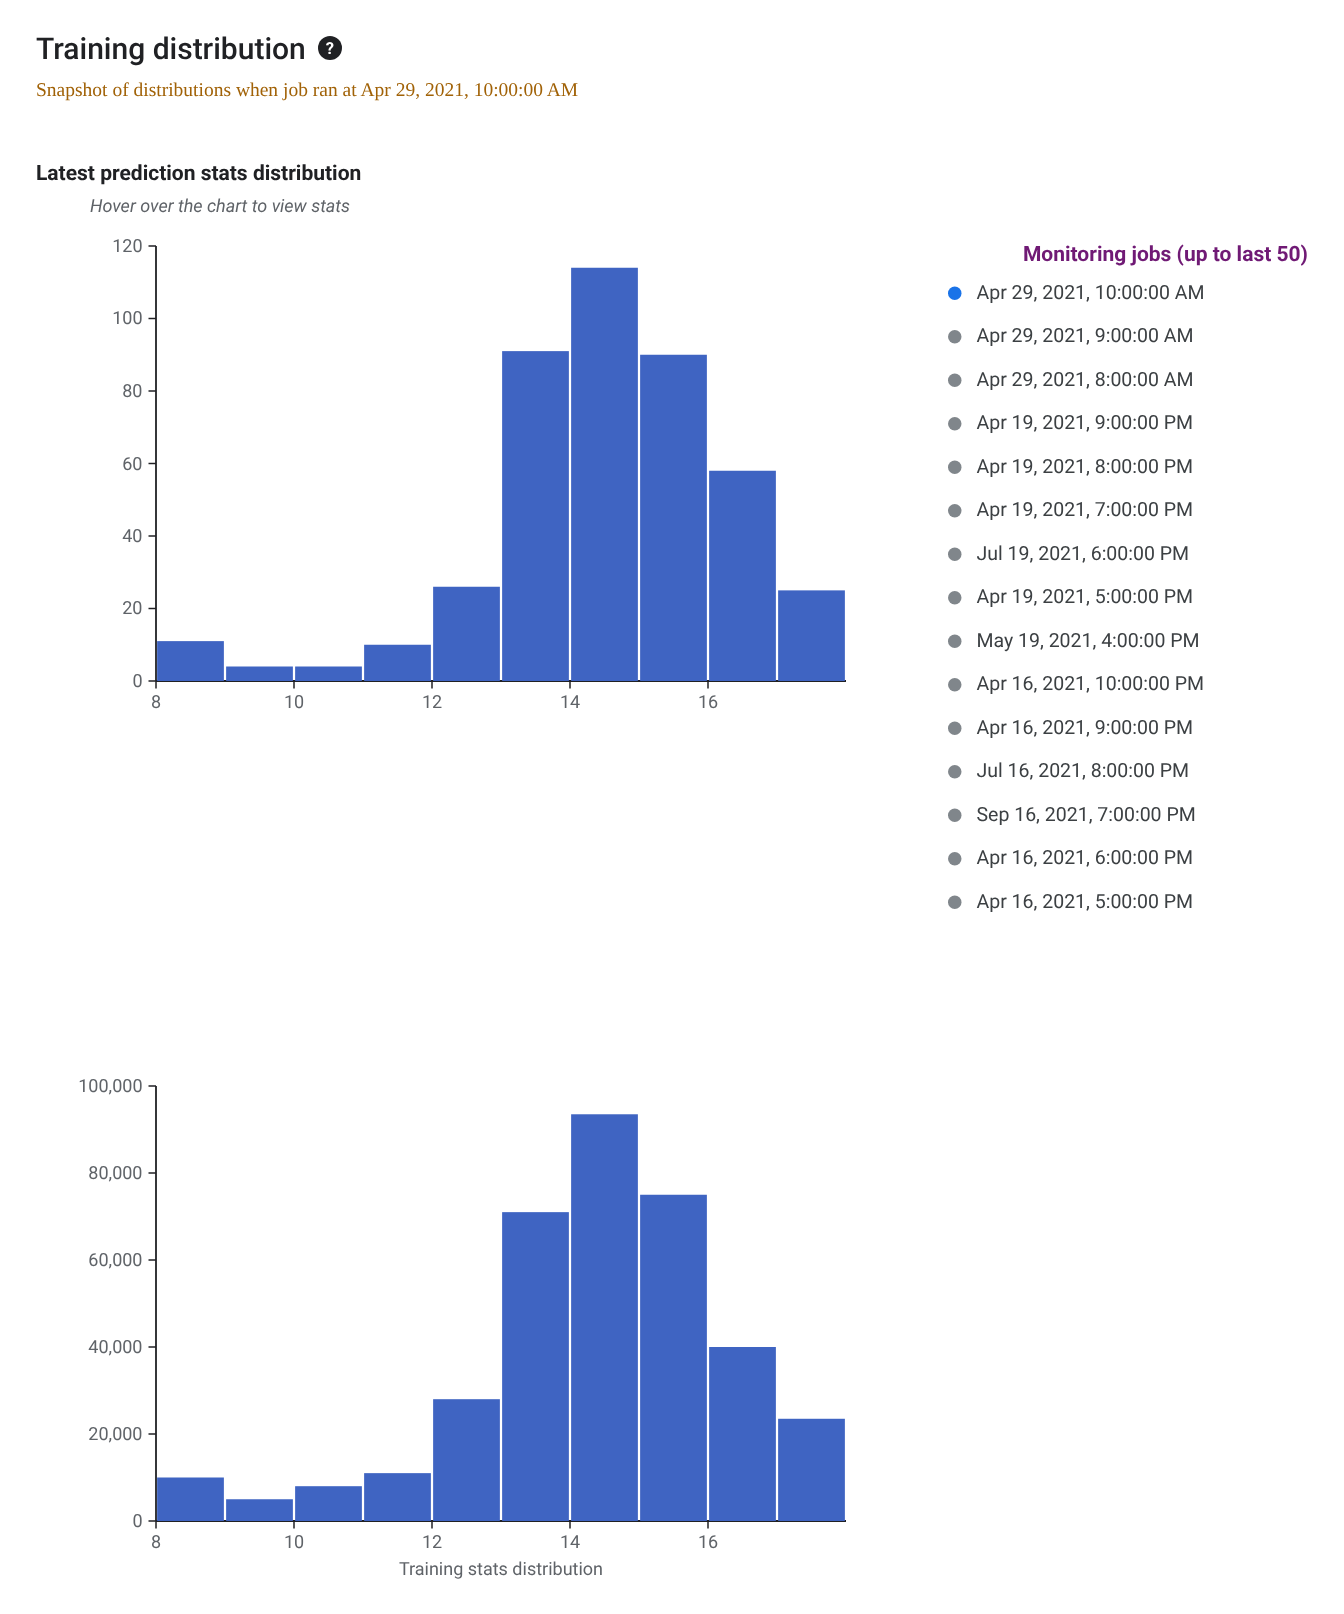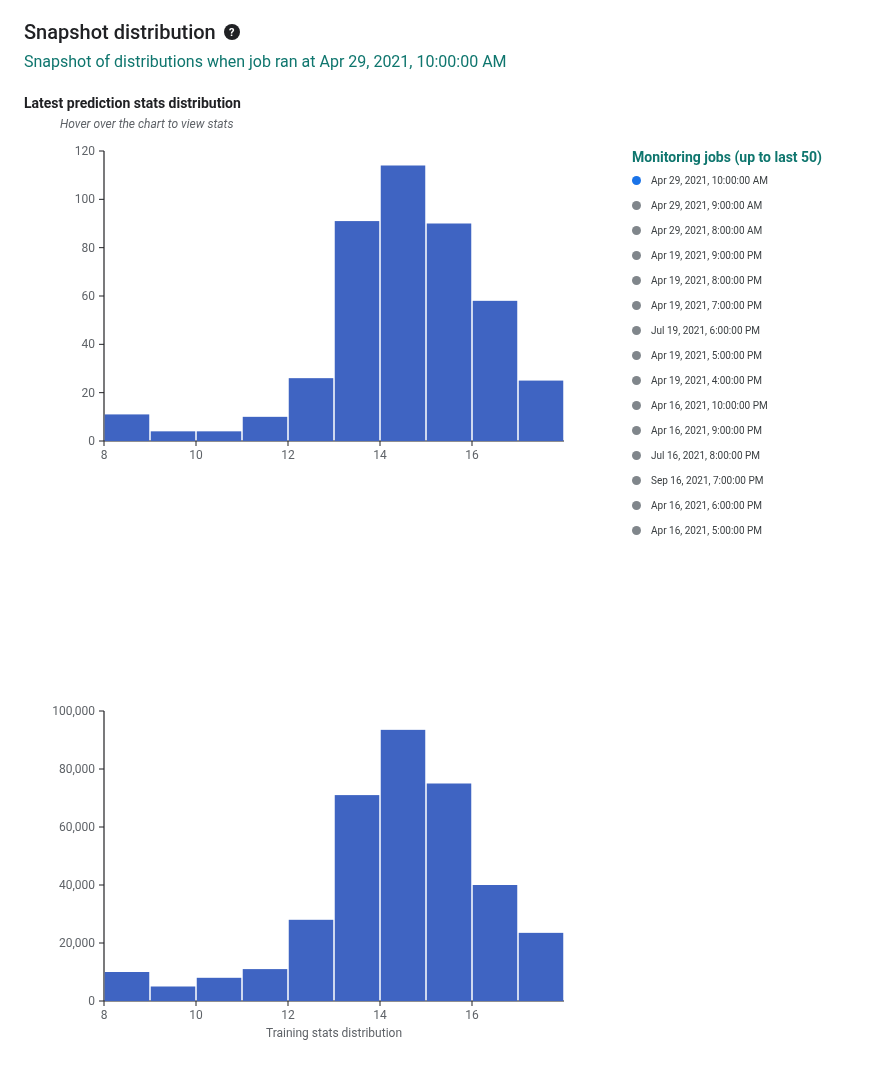--- a/index.html
+++ b/index.html
@@ -10,51 +10,51 @@
       padding: 20px 24px;
       width: 896px;
     }
     .header { margin-bottom: 6px; }
     .title-row { display: flex; align-items: center; gap: 8px; }
     .page-title { font-size: 20px; font-weight: 500; color: #202124; }
     .help-icon {
       width: 16px; height: 16px; border-radius: 50%; background:#202124; color:#fff;
       display:inline-flex; align-items:center; justify-content:center; font-size:11px; font-weight:700;
     }
-    .subtitle { font-size: 16px; color: #0f766e; margin-top: 8px; }
-    .section-title { font-size: 14px; font-weight: 700; margin-top: 24px; color:#202124; }
+    .subtitle { font-size: 13px; color: #a16207; margin-top: 8px; font-family: Liberation Serif, serif; }
+    .section-title { font-size: 14px; font-weight: 700; margin-top: 40px; color:#202124; }
     .hint { font-size: 12px; font-style: italic; color:#5f6368; margin-top:6px;margin-left:36px; }
 
     .content-row { display:flex; gap: 48px; margin-top: 10px; align-items:flex-start;}
     .charts-col { flex: 0 0 auto; }
     .legend-col { flex: 1 1 auto; padding-top: 8px; }
 
     .chart-wrap { position:relative; width: 560px; }
     .chart-wrap + .chart-wrap { margin-top: 220px; }
 
     svg { display:block; }
 
-    .legend-title { font-size: 14px; font-weight: 700; margin-bottom: 10px; color:#0f766e; }
+    .legend-title { font-size: 14px; font-weight: 700; margin-bottom: 10px; color:#701a75;text-align:right; }
     .legend-list { list-style:none; display:flex; flex-direction:column; gap: 14px; }
-    .legend-item { display:flex; align-items:center; gap: 10px; font-size:10px; color:#3c4043; cursor:pointer; }
+    .legend-item { display:flex; align-items:center; gap: 10px; font-size:13px; color:#3c4043; cursor:pointer; }
     .dot { width:9px; height:9px; border-radius:50%; background:#80868b; }
     .legend-item.selected .dot { background:#1a73e8; }
 
     .tick-label { font-size: 12px; fill:#5f6368; }
     .axis-line { stroke:#202124; stroke-width:1.2; }
     .tick-line { stroke:#202124; stroke-width:1; }
     .bar { fill:#3f64c2; }
     .xlabel-text { font-size: 12px; fill:#5f6368; }
   </style>
 </head>
 <body>
 
 <div class="header">
   <div class="title-row">
-    <h1 class="page-title">Snapshot distribution</h1>
+    <h1 class="page-title">Training distribution</h1>
     <span class="help-icon">?</span>
   </div>
   <div class="subtitle">Snapshot of distributions when job ran at Apr 29, 2021, 10:00:00 AM</div>
 </div>
 
 <div class="section-title">Latest prediction stats distribution</div>
 <div class="hint">Hover over the chart to view stats</div>
 
 <div class="content-row">
   <div class="charts-col">
@@ -168,21 +168,21 @@
         <li class="legend-item">
           <span class="dot"></span>
           <span>Jul 19, 2021, 6:00:00 PM</span>
         </li>
         <li class="legend-item">
           <span class="dot"></span>
           <span>Apr 19, 2021, 5:00:00 PM</span>
         </li>
         <li class="legend-item">
           <span class="dot"></span>
-          <span>Apr 19, 2021, 4:00:00 PM</span>
+          <span>May 19, 2021, 4:00:00 PM</span>
         </li>
         <li class="legend-item">
           <span class="dot"></span>
           <span>Apr 16, 2021, 10:00:00 PM</span>
         </li>
         <li class="legend-item">
           <span class="dot"></span>
           <span>Apr 16, 2021, 9:00:00 PM</span>
         </li>
         <li class="legend-item">

